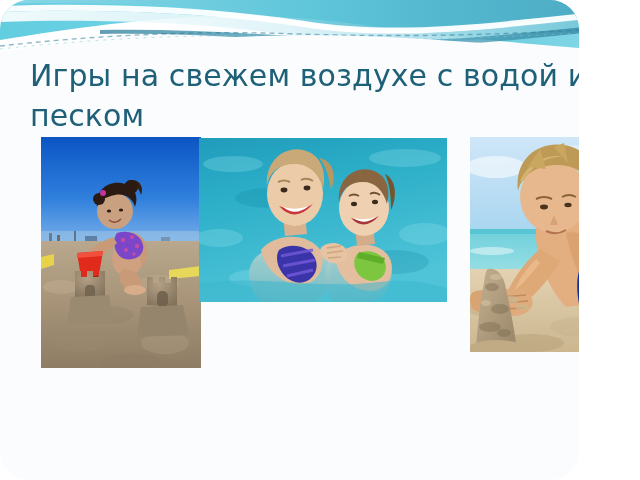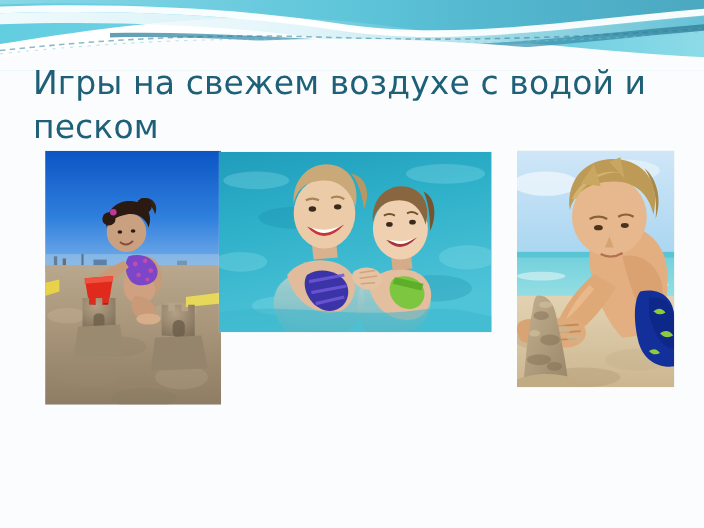--- a/index.html
+++ b/index.html
@@ -2,25 +2,26 @@
 <html lang="ru"><head>
 <meta charset="utf-8">
 <style>
   html, body {
     margin: 0;
     padding: 0;
     background: #ffffff;
   }
   #slide {
     position: relative;
-    width: 640px;
+    width: 579px;
     height: 480px;
     overflow: hidden;
     background: #fbfcfd;
     font-family: "DejaVu Sans", "Liberation Sans", sans-serif;
+    border-radius: 29px;
   }
 
   
   #header-decoration {
     position: absolute;
     left: 0;
     top: 0;
     width: 640px;
     height: 64px;
     overflow: hidden;

